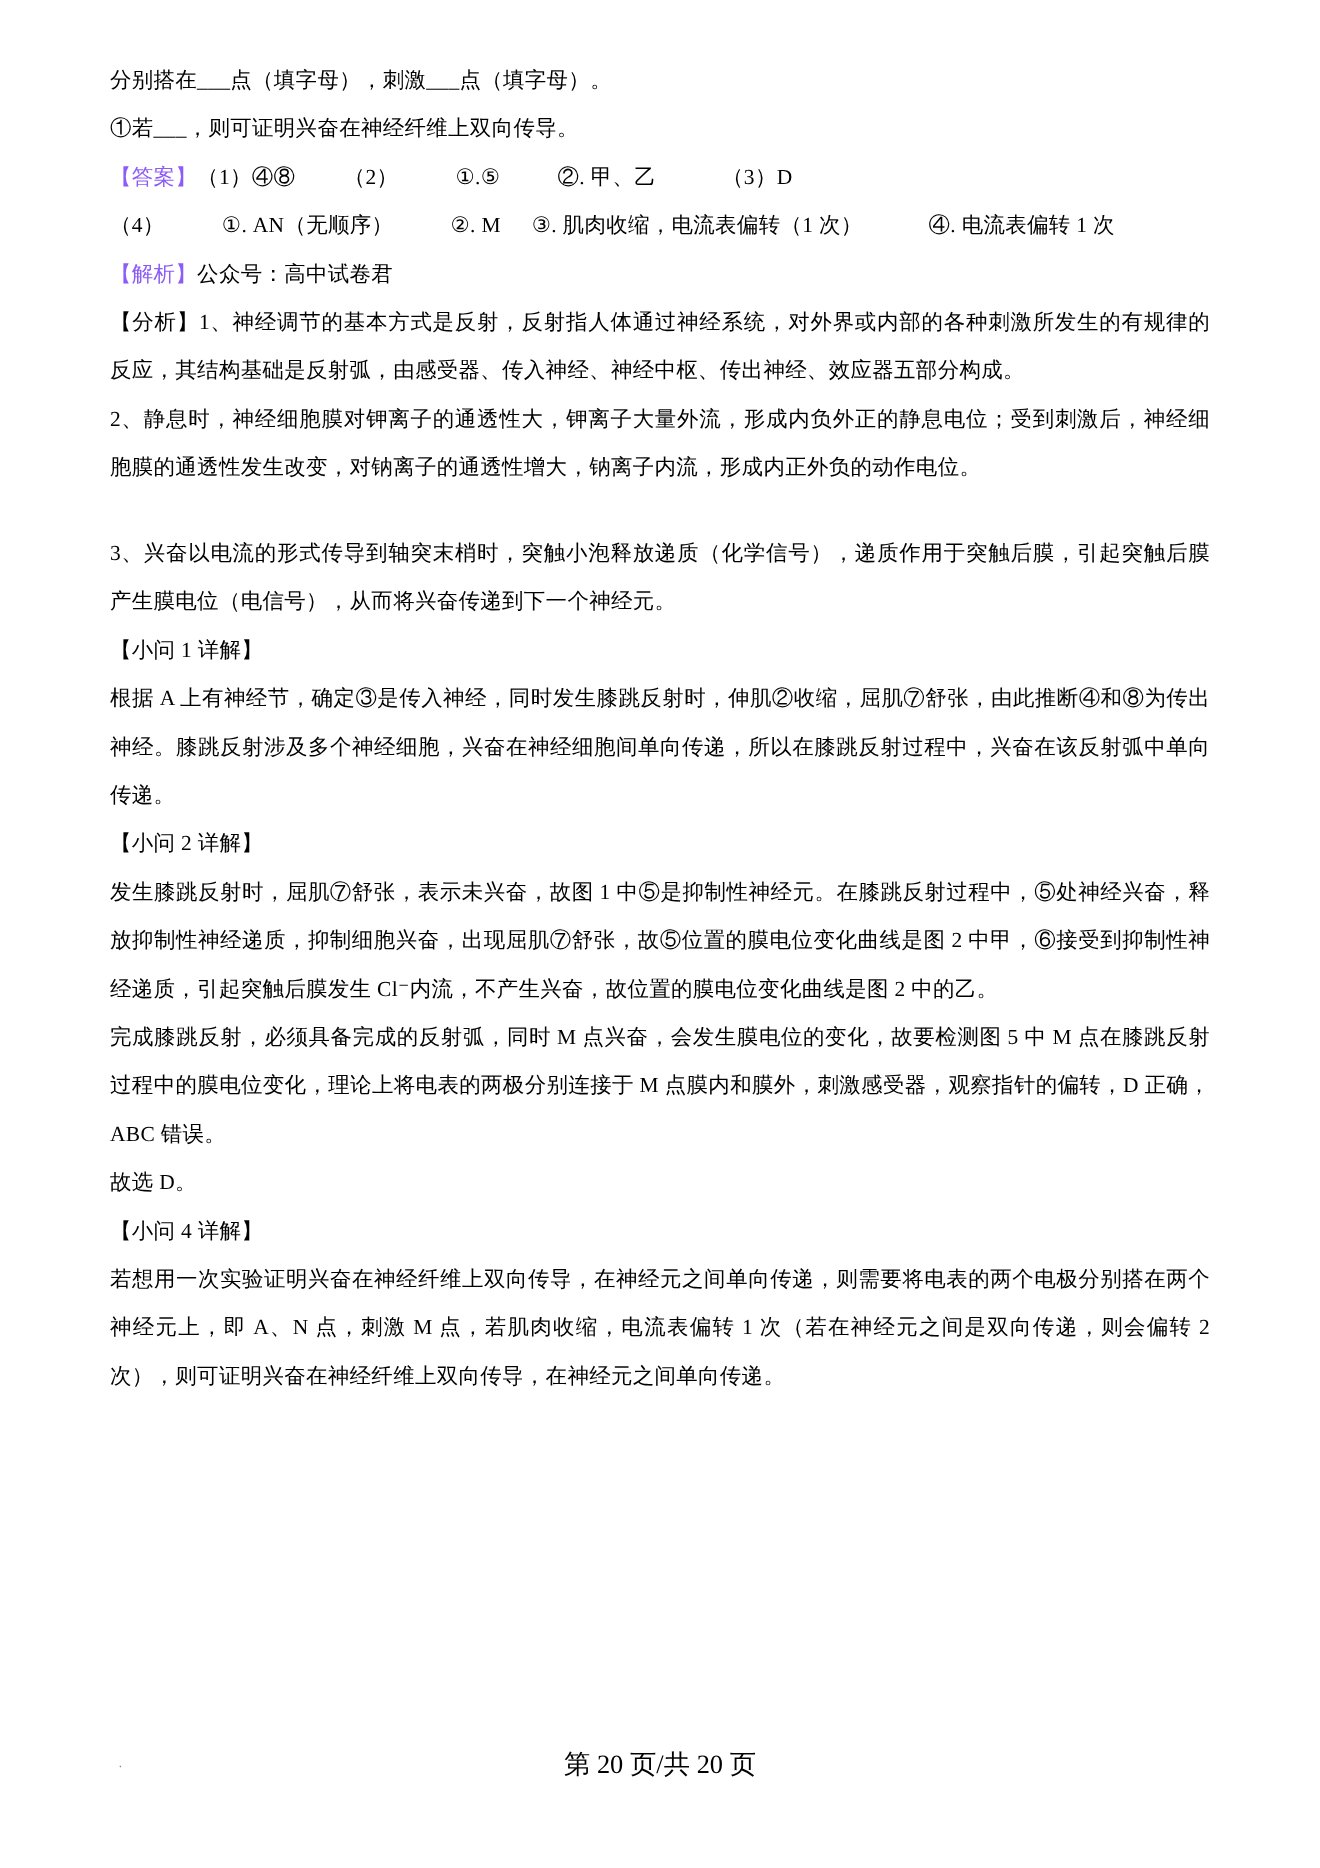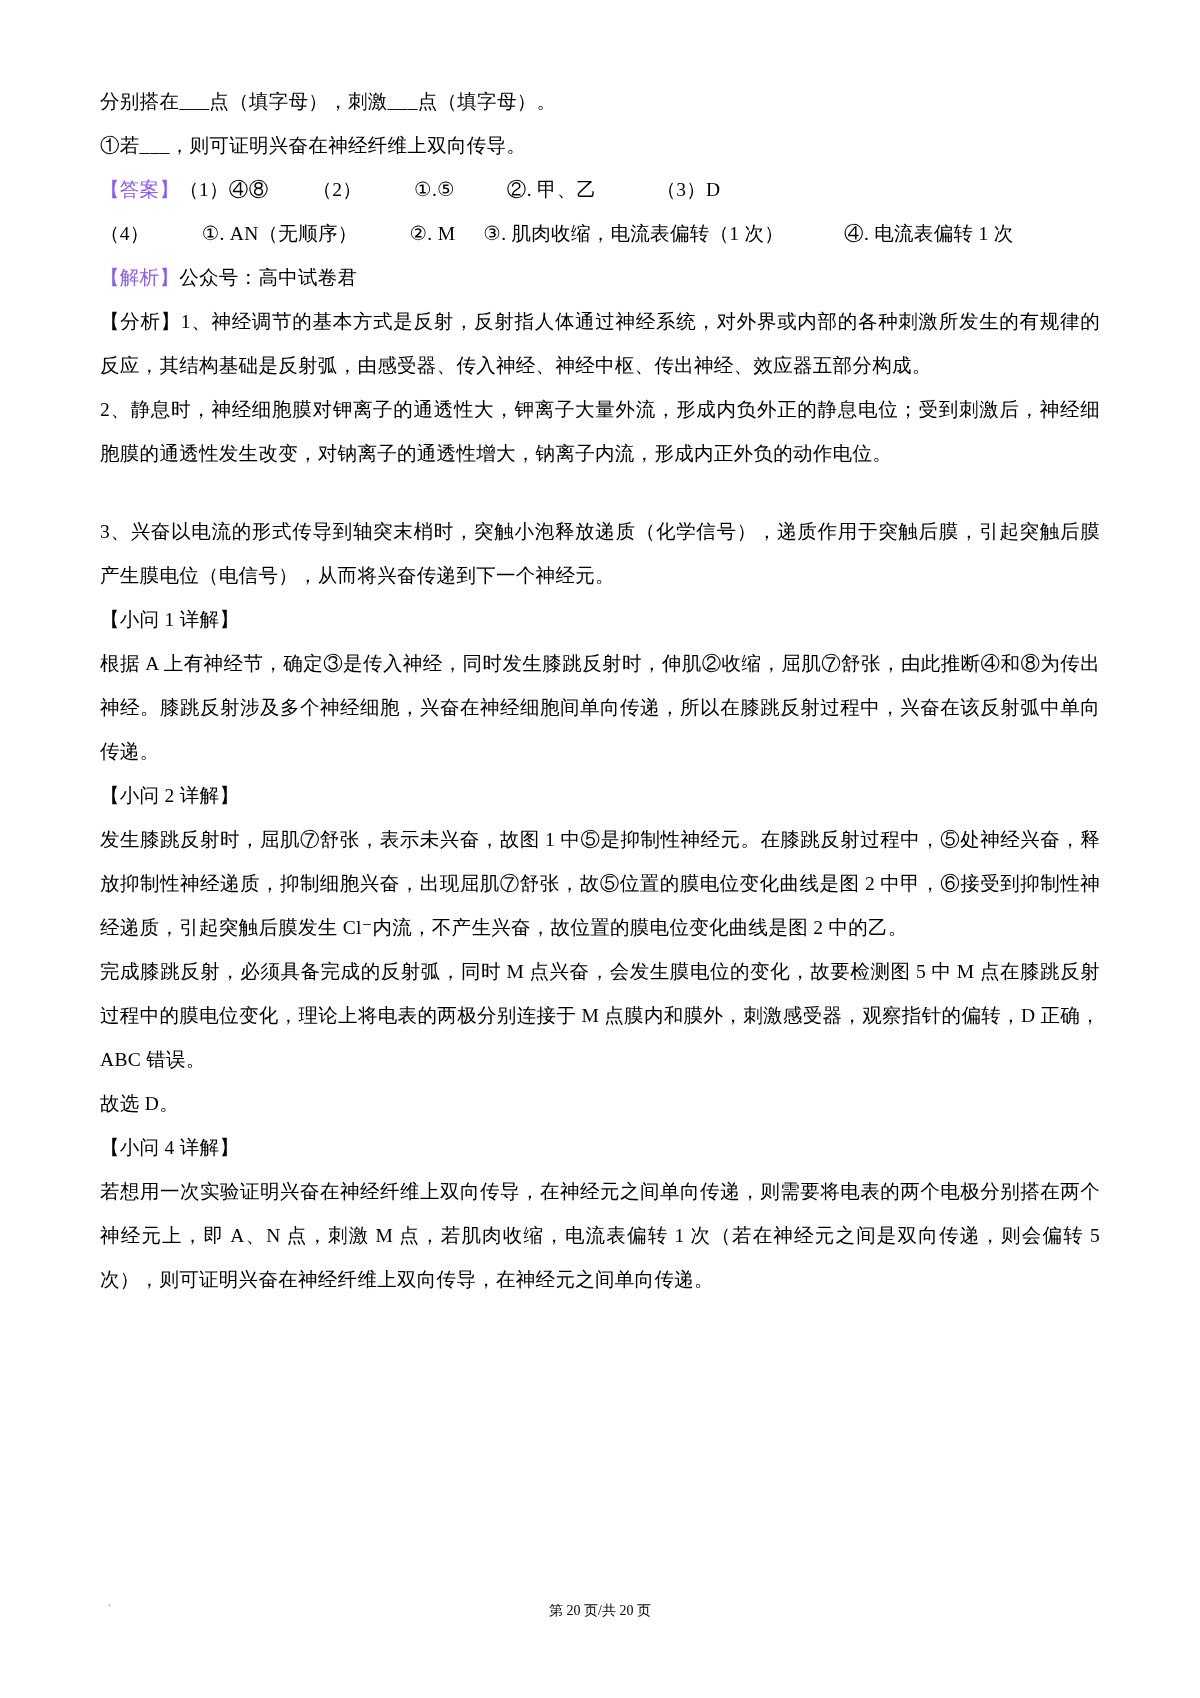--- a/index.html
+++ b/index.html
@@ -11,21 +11,21 @@
     font-family: "Liberation Serif", "DejaVu Serif", serif;
     color: #000000;
   }
   .page {
     position: relative;
     width: 1200px;
     height: 1698px;
     margin: 0 auto;
     background: #ffffff;
     box-sizing: border-box;
-    padding: 80px 100px 0 100px;
+    padding: 52px 100px 0 100px;
   }
   .content {
     width: 1000px;
   }
   p {
     margin: 0 0 0 0;
     font-size: 19.5px;
     line-height: 44px;
     letter-spacing: 0.3px;
     text-align: justify;
@@ -40,21 +40,21 @@
   .sp-3 { display: inline-block; width: 52px; }
   .sp-4 { display: inline-block; width: 28px; }
   .sp-5 { display: inline-block; width: 60px; }
   .gap-big { height: 34px; }
   .footer {
     position: absolute;
     left: 0;
     right: 0;
     bottom: 78px;
     text-align: center;
-    font-size: 14px;
+    font-size: 24px;
     font-family: "Liberation Serif", "DejaVu Serif", serif;
   }
   .footer-dot {
     position: absolute;
     left: 108px;
     bottom: 88px;
     font-size: 12px;
     color: #888;
   }
 </style>
@@ -92,19 +92,19 @@
     <p>【小问 1 详解】</p>
     <p>根据 A 上有神经节，确定③是传入神经，同时发生膝跳反射时，伸肌②收缩，屈肌⑦舒张，由此推断④和⑧为传出神经。膝跳反射涉及多个神经细胞，兴奋在神经细胞间单向传递，所以在膝跳反射过程中，兴奋在该反射弧中单向传递。</p>
 
     <p>【小问 2 详解】</p>
     <p>发生膝跳反射时，屈肌⑦舒张，表示未兴奋，故图 1 中⑤是抑制性神经元。在膝跳反射过程中，⑤处神经兴奋，释放抑制性神经递质，抑制细胞兴奋，出现屈肌⑦舒张，故⑤位置的膜电位变化曲线是图 2 中甲，⑥接受到抑制性神经递质，引起突触后膜发生 Cl⁻内流，不产生兴奋，故位置的膜电位变化曲线是图 2 中的乙。</p>
 
     <p>完成膝跳反射，必须具备完成的反射弧，同时 M 点兴奋，会发生膜电位的变化，故要检测图 5 中 M 点在膝跳反射过程中的膜电位变化，理论上将电表的两极分别连接于 M 点膜内和膜外，刺激感受器，观察指针的偏转，D 正确，ABC 错误。</p>
     <p>故选 D。</p>
 
     <p>【小问 4 详解】</p>
-    <p>若想用一次实验证明兴奋在神经纤维上双向传导，在神经元之间单向传递，则需要将电表的两个电极分别搭在两个神经元上，即 A、N 点，刺激 M 点，若肌肉收缩，电流表偏转 1 次（若在神经元之间是双向传递，则会偏转 5 次），则可证明兴奋在神经纤维上双向传导，在神经元之间单向传递。</p>
+    <p>若想用一次实验证明兴奋在神经纤维上双向传导，在神经元之间单向传递，则需要将电表的两个电极分别搭在两个神经元上，即 A、N 点，刺激 M 点，若肌肉收缩，电流表偏转 1 次（若在神经元之间是双向传递，则会偏转 2 次），则可证明兴奋在神经纤维上双向传导，在神经元之间单向传递。</p>
 
   </div>
 
   <div class="footer-dot">.</div>
   <div class="footer">第 20 页/共 20 页</div>
 </div>
 
 </body></html>

